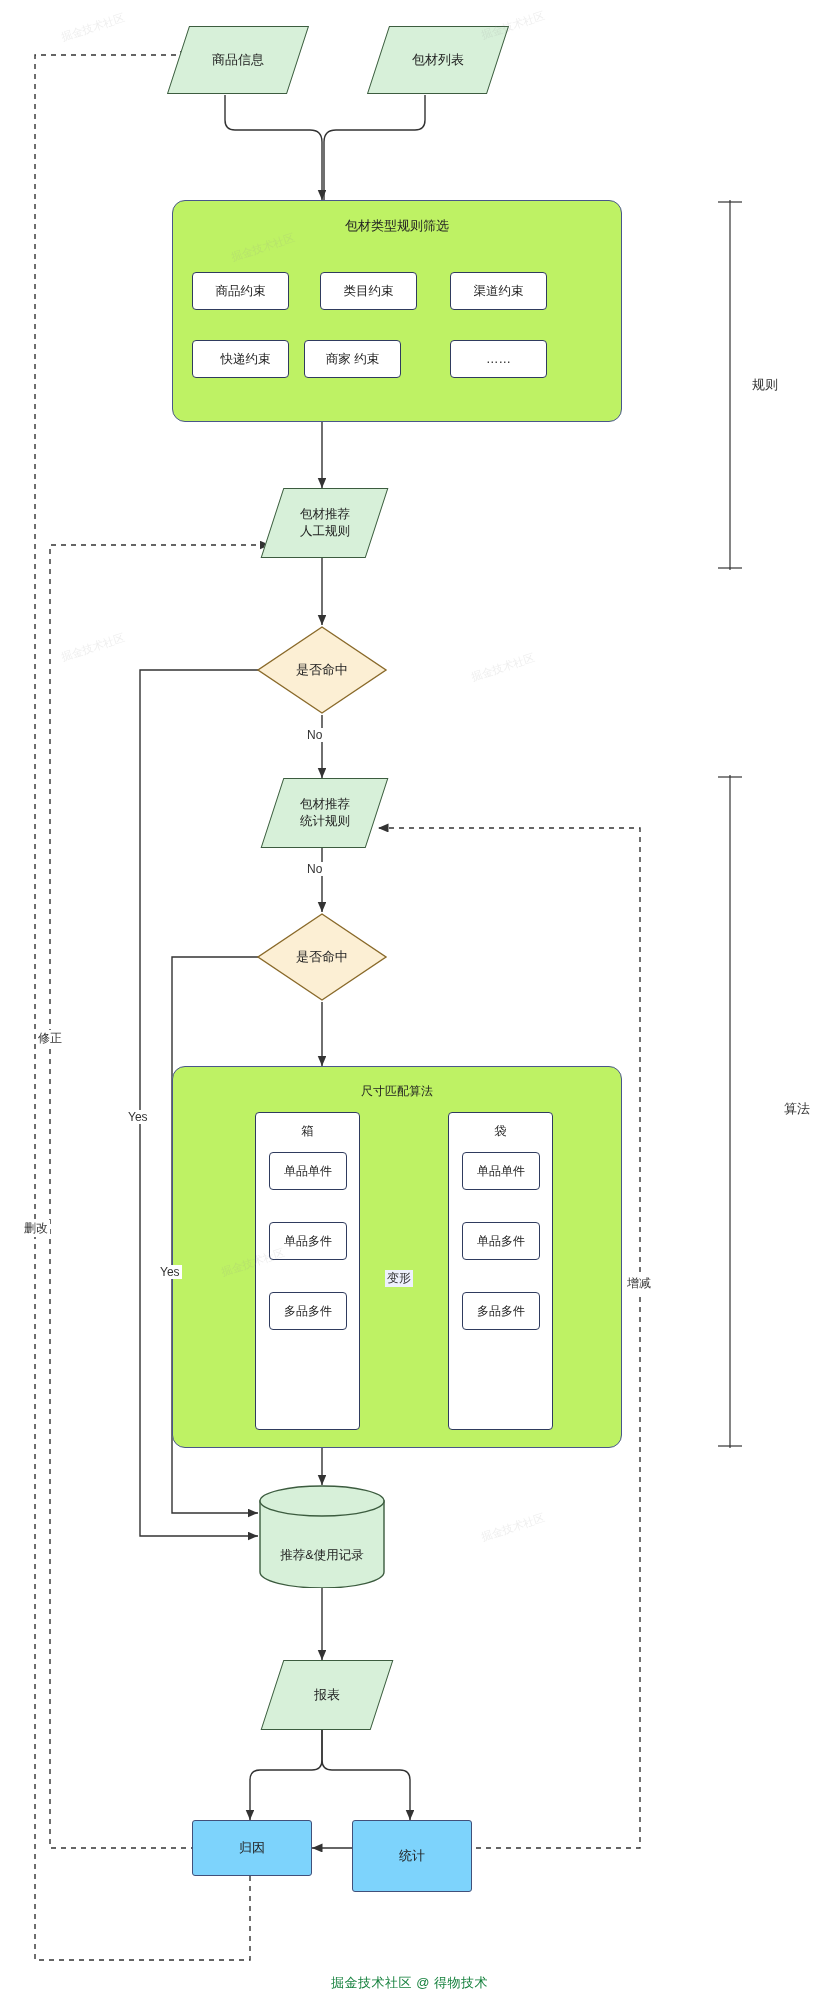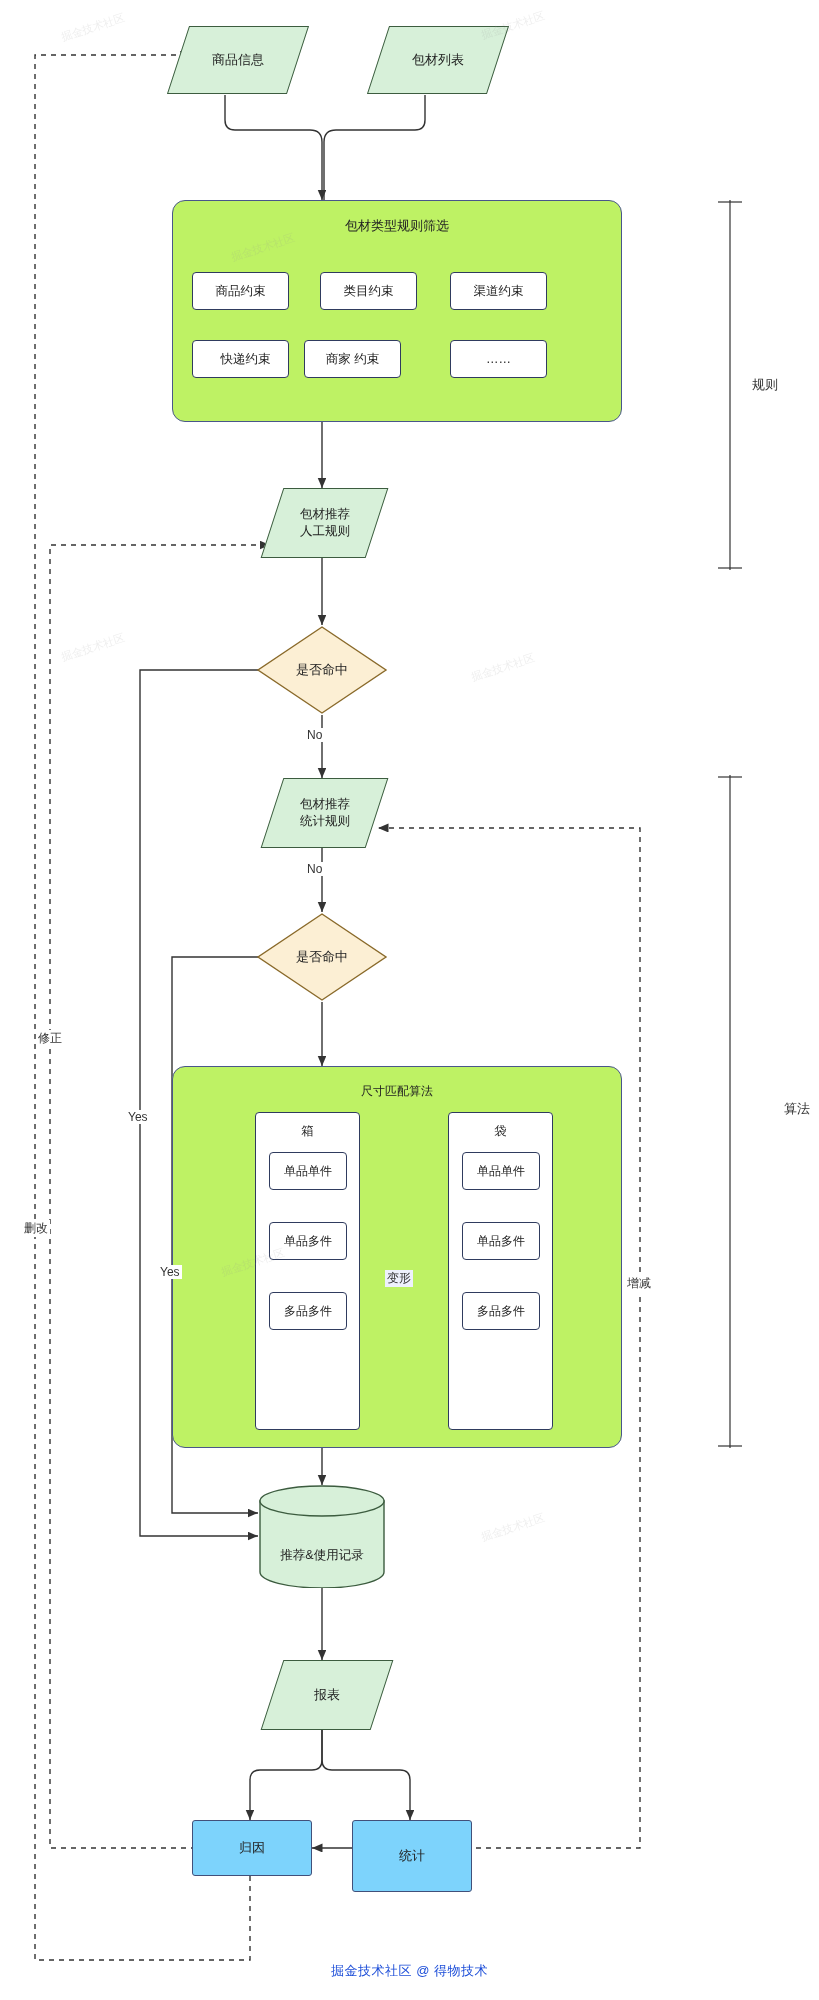--- a/index.html
+++ b/index.html
@@ -110,25 +110,25 @@
   .watermark {
     position: absolute;
     color: rgba(150,150,150,0.16);
     font-size: 11px;
     white-space: nowrap;
     pointer-events: none;
   }
   .footer {
     position: absolute;
     left: 0;
-    bottom: 20px;
+    bottom: 8px;
     width: 100%;
     text-align: center;
     font-size: 13px;
-    color: #1d4ed8;
+    color: #15803d;
     letter-spacing: 0.5px;
   }
 </style>
 </head>
 <body>
 
 <div id="canvas">
 
   <svg id="wires" viewBox="0 0 819 2000">
     <defs>

